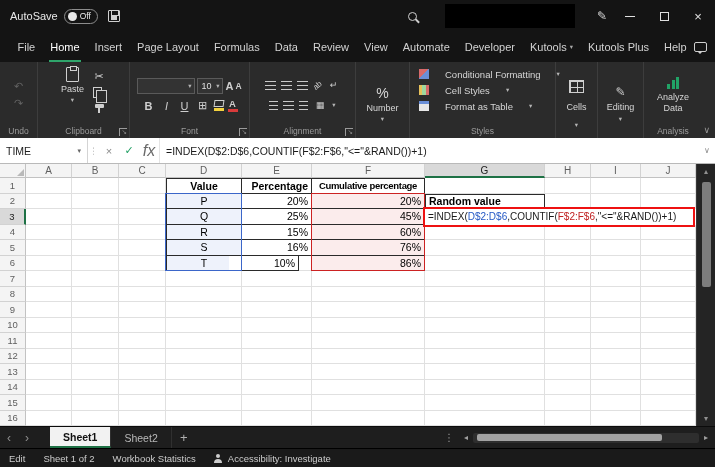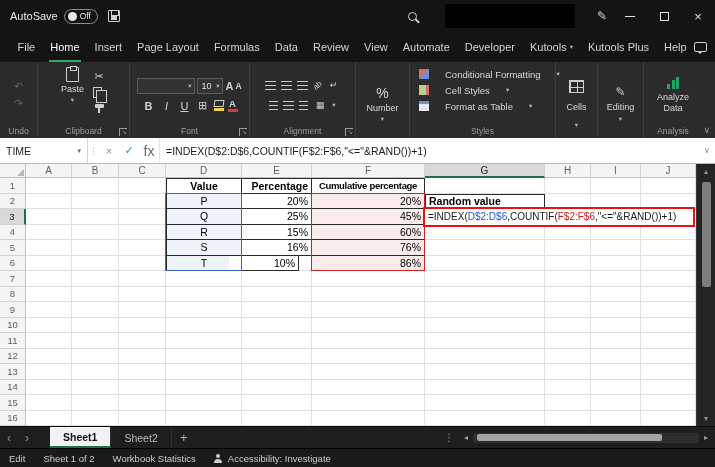--- a/index.html
+++ b/index.html
@@ -84,21 +84,21 @@
   .ribbon-collapse { position:absolute; right:5px; bottom:3px; color:#9a9a9a; font-size:9px; cursor:pointer; }
 
   
   .fbar { flex:0 0 26px; background:#fff; border-bottom:1px solid #b9b9b9; display:flex; align-items:stretch; font-size:10.5px; color:#222; }
   .namebox { width:88px; border-right:1px solid #d4d4d4; display:flex; align-items:center; justify-content:space-between; padding:0 6px; cursor:pointer; }
   .nbchev { font-size:7px; color:#666; }
   .fsep { width:11px; display:flex; align-items:center; justify-content:center; color:#b5b5b5; font-size:9px; cursor:col-resize; }
   .fbtn { width:20px; border:none; background:none; font-family:inherit; display:flex; align-items:center; justify-content:center; font-size:11px; cursor:pointer; }
   .fbtn.cancel { color:#8a8a8a; }
   .fbtn.check { color:#1e9e62; }
-  .fbtn.fx { color:#6a6a6a; font-size:14px; }
+  .fbtn.fx { color:#6a6a6a; font-style:italic; font-size:16px; }
   .ftext { flex:1; display:flex; align-items:center; padding-left:6px; border-left:1px solid #e4e4e4; white-space:nowrap; overflow:hidden; color:#1a1a1a; }
   .fexp { width:16px; display:flex; align-items:center; justify-content:center; color:#8a8a8a; font-size:8px; cursor:pointer; }
 
   
   .gridwrap { flex:1; display:flex; background:#fff; }
   #sheet { position:relative; width:696px; height:262px; background:#fff; overflow:hidden; }
   #sheet > div { position:absolute; }
   .corner { background:#f4f4f4; border-right:1px solid #c2c2c2; border-bottom:1px solid #c2c2c2; }
   .corner::after { content:''; position:absolute; right:1px; bottom:1px; border-left:7px solid transparent; border-bottom:7px solid #b9b9b9; }
   .ch { background:#f4f4f4; border-right:1px solid #d2d2d2; border-bottom:1px solid #c2c2c2; color:#5e5e5e; font-size:10px; display:flex; align-items:center; justify-content:center; }

